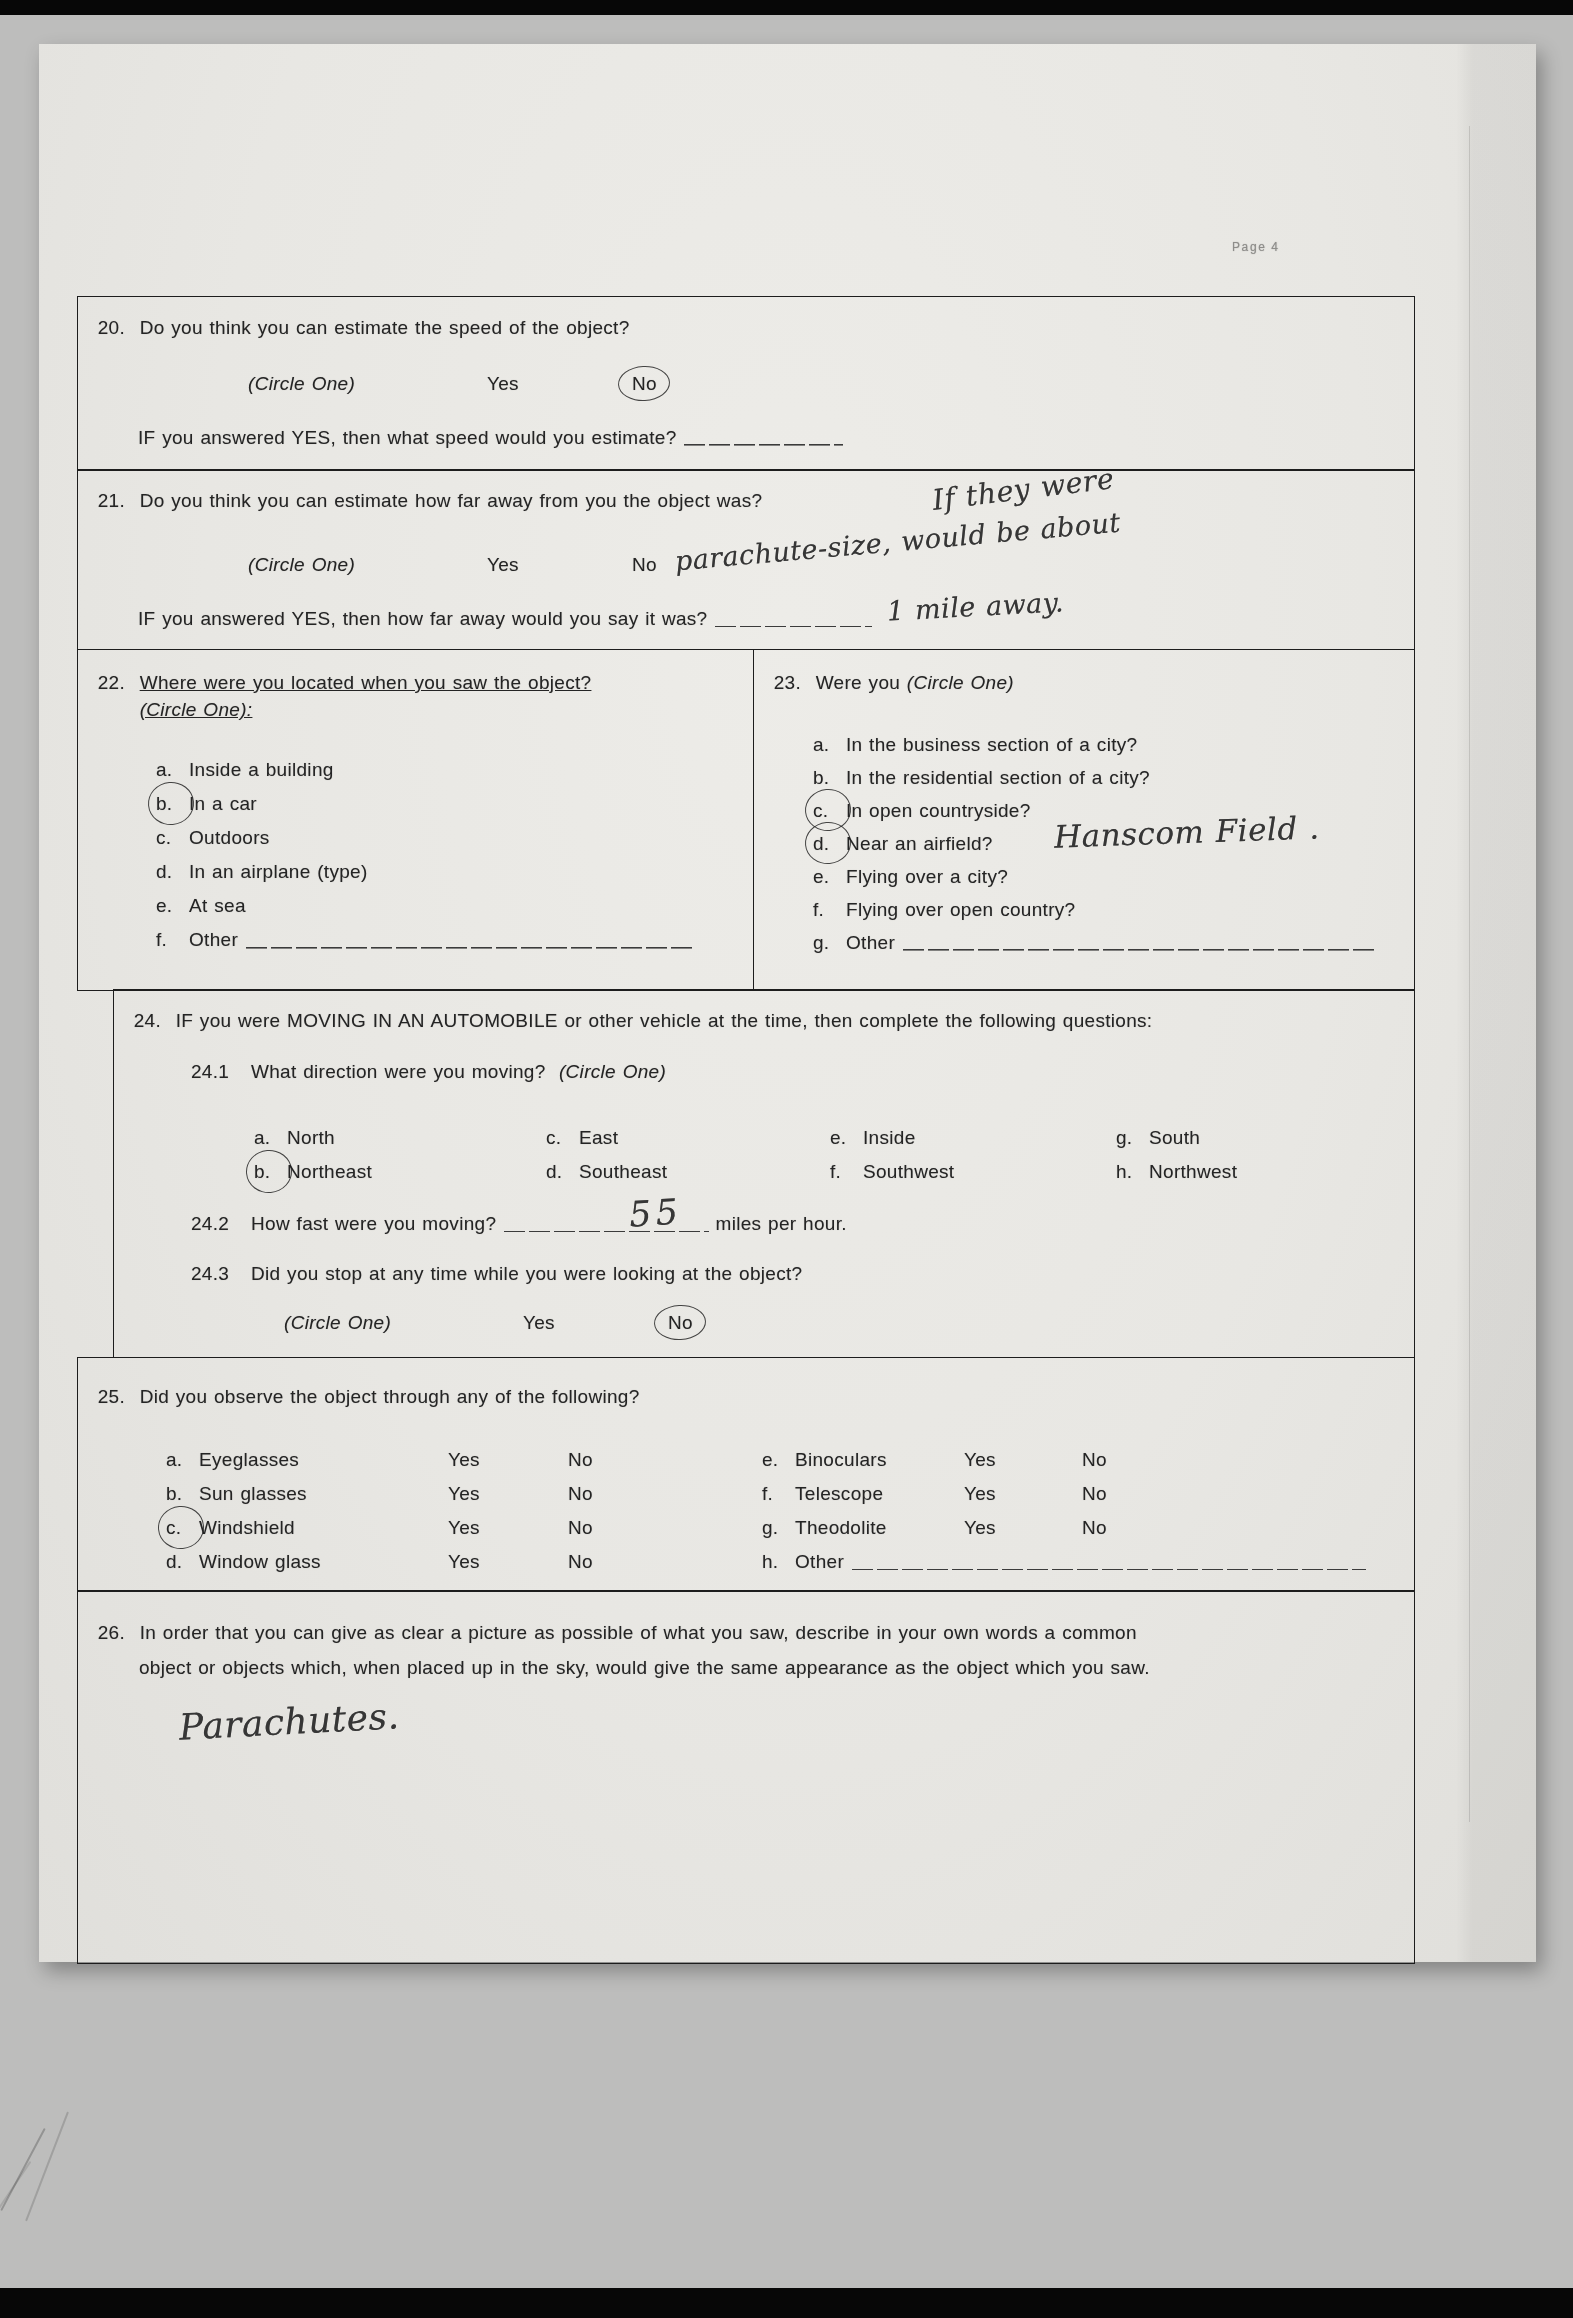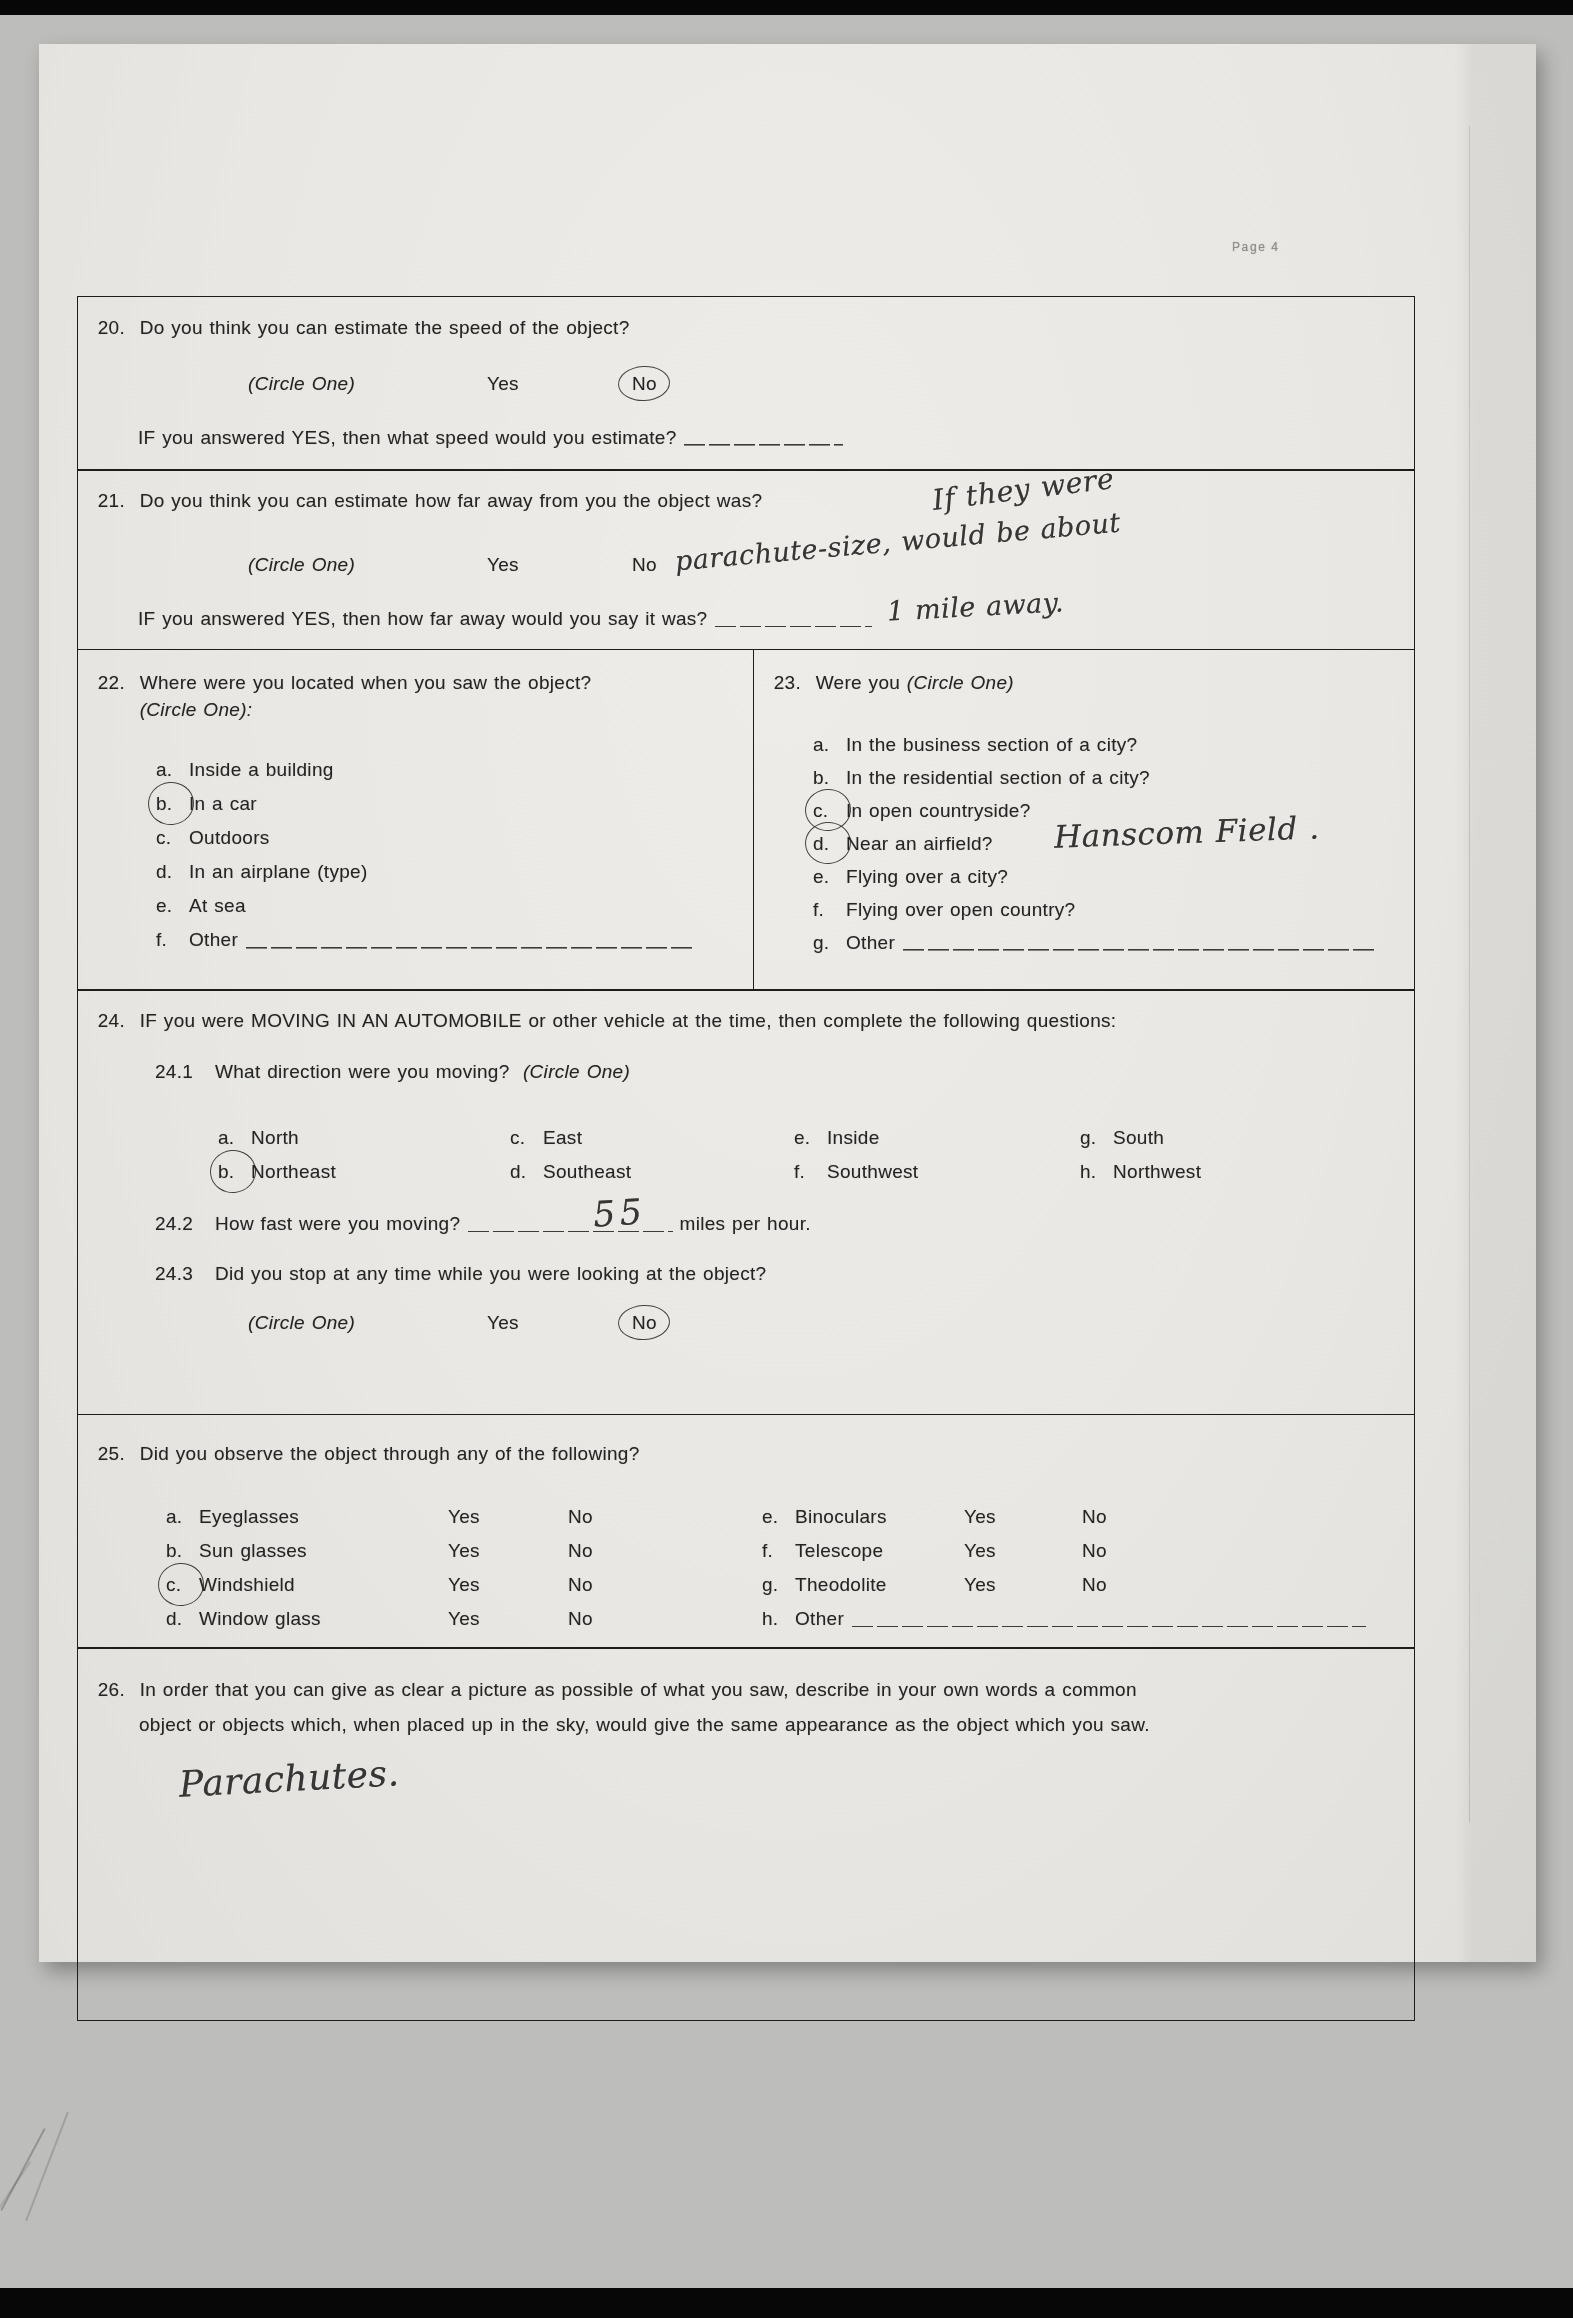--- a/index.html
+++ b/index.html
@@ -39,21 +39,21 @@
     position:absolute; left:38px; top:252px; width:1338px;
     font-size:19px; letter-spacing:0.3px; word-spacing:1.1px;
     text-shadow:0 0 1.1px rgba(40,40,40,0.22);
   }
   .sec { border:1.6px solid #1d1d1d; position:relative; background:transparent; }
   .sec + .sec { margin-top:-1.6px; }
 
   .sec20 { height:175px; }
   .sec21 { height:181px; }
   .sec2223 { height:342px; display:flex; }
-  .sec24 { height:426px; }
+  .sec24 { height:369px;margin-left:36px; }
   .sec25 { height:235px; }
   .sec26 { height:374px; }
 
   .qhead { padding:19.7px 0 0 19.7px; white-space:nowrap; }
   .qnum  { display:inline-block; width:42px; }
   .qnum2 { display:inline-block; width:60px; }
   .it { font-style:italic; }
 
   .corow { margin:34px 0 0 170px; white-space:nowrap; }
   .co { display:inline-block; width:239px; }
@@ -81,21 +81,21 @@
     letter-spacing:0.5px; text-shadow:0 0 0.5px rgba(40,40,40,0.5); white-space:nowrap;
   }
   .sec21 .hw { position:absolute; }
   .hw21a { left:854px; top:2.2px;   font-size:28.5px; transform:rotate(-7deg); }
   .hw21b { left:596px; top:56px; font-size:27px; transform:rotate(-5deg); }
   .hw21c { left:809px; top:121px; font-size:27px; transform:rotate(-3deg); }
 
   
   .col-left  { width:676px; border-right:1.6px solid #1d1d1d; }
   .col-right { flex:1; }
-  .qhead22 { padding:22px 0 0 19.7px; }
+  .qhead22 { padding:22px 0 0 19.7px;text-decoration:underline; }
   .sub22 { margin:5.5px 0 0 42px; }
   .opts22 { margin:32px 0 0 78px; line-height:34px; }
   .qhead23 { padding:22px 0 0 19.7px; white-space:nowrap; }
   .opts23 { position:relative; margin:34px 0 0 59px; line-height:33px; }
   .letter { display:inline-block; width:33px; }
   .hw-airfield { position:absolute; left:241px; top:88px; font-size:31px; transform:rotate(-2deg); }
 
   
   .sub24 { margin-left:77px; white-space:nowrap; }
   .s241 { margin-top:29px; }

